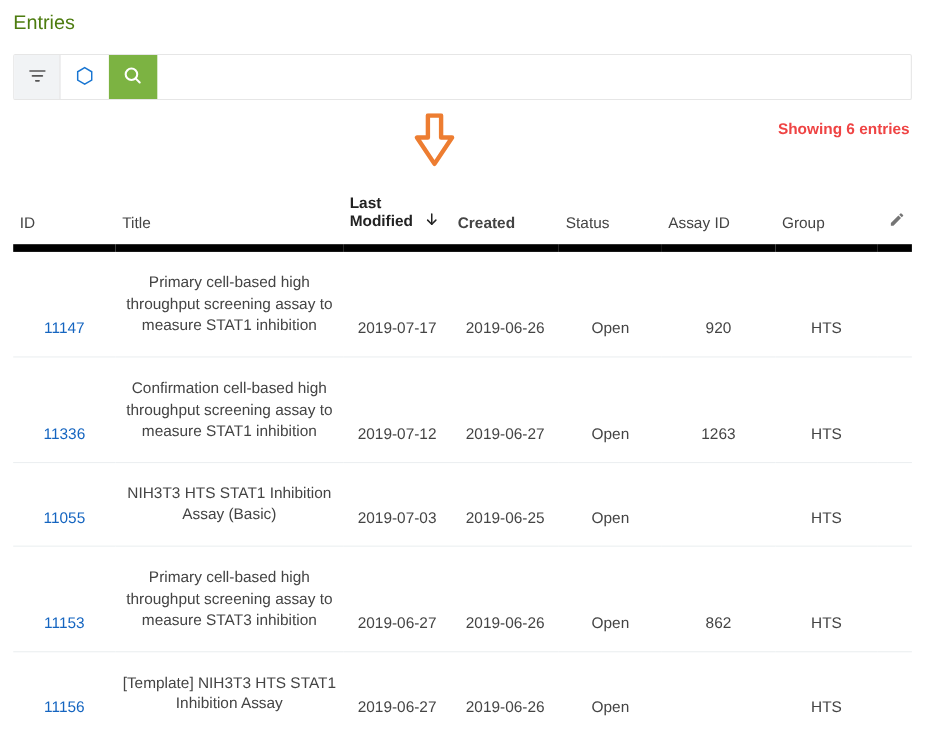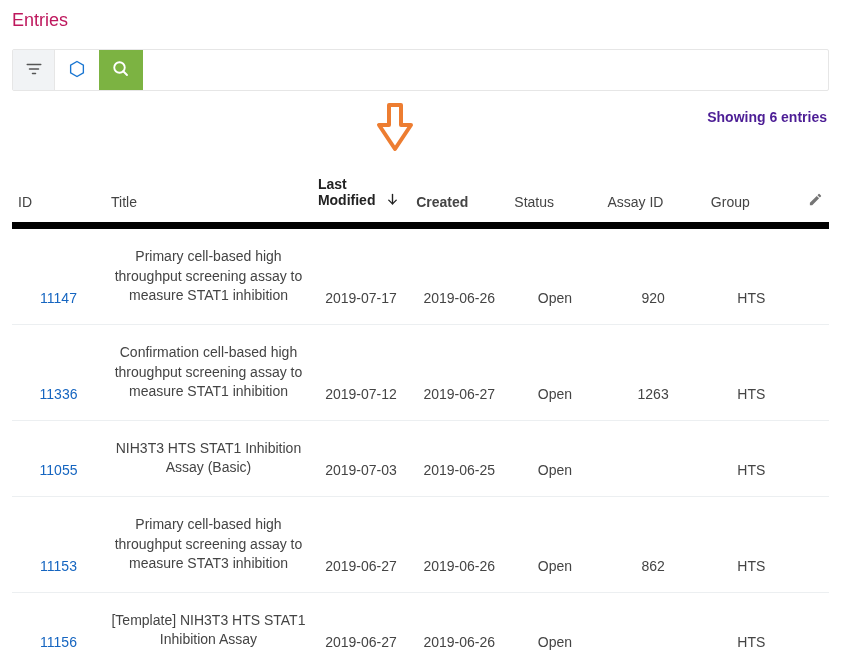--- a/index.html
+++ b/index.html
@@ -5,21 +5,21 @@
     * { box-sizing: border-box; margin: 0; padding: 0; }
     body {
       font-family: -apple-system, BlinkMacSystemFont, "Segoe UI", Arial, sans-serif;
       font-size: 14px;
       color: #444;
       background: #fff;
       padding: 10px 12px;
     }
     .page-title {
       font-size: 18px;
-      color: #be185d;
+      color: #4d7c0f;
       font-weight: 400;
       margin-bottom: 18px;
     }
     .search-row {
       display: flex;
       align-items: stretch;
       border: 1px solid #e6e6e6;
       border-radius: 2px;
       height: 42px;
       margin-bottom: 14px;
@@ -64,21 +64,21 @@
       margin-top: 6px;
       margin-bottom: 6px;
     }
     .arrow-wrap {
       margin-left: 363px;
       margin-top: -2px;
     }
     .showing {
       font-size: 14px;
       font-weight: 600;
-      color: #4c1d95;
+      color: #ef4444;
       margin-top: 4px;
       margin-right: 2px;
     }
     table {
       width: 100%;
       border-collapse: collapse;
       margin-top: 4px;
     }
     thead th {
       text-align: left;

